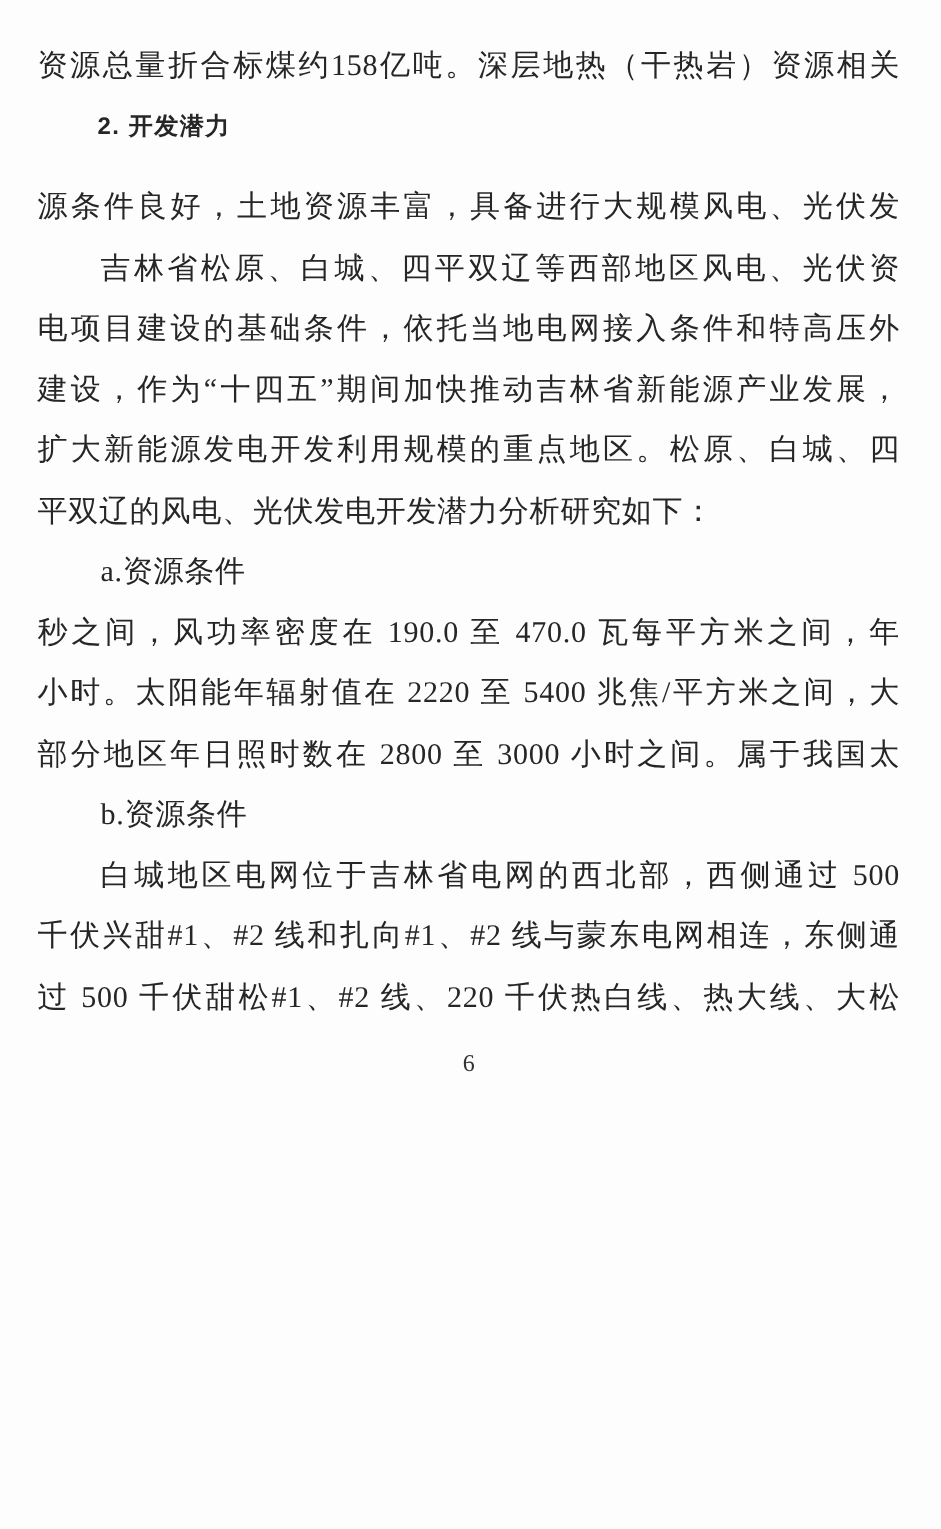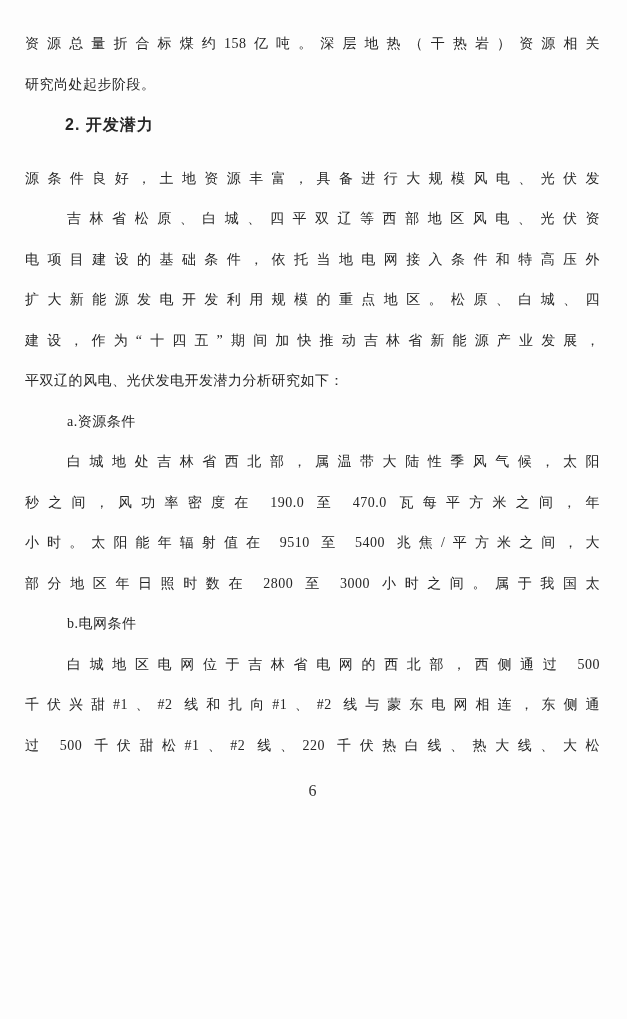--- a/index.html
+++ b/index.html
@@ -16,21 +16,21 @@
   }
   .doc {
     box-sizing: border-box;
     width: 627px;
     height: 1019px;
     padding: 24px 27px 0 25px;
     background: #fdfdfd;
   }
   .para { margin: 0; }
   .line {
-    font-size: 14px;
+    font-size: 20px;
     line-height: 40.5px;
     height: 40.5px;
     white-space: nowrap;
     text-align: left;
     letter-spacing: 0.5px;
   }
   
   .line.j {
     white-space: normal;
     text-align: justify;
@@ -57,48 +57,46 @@
     color: #333333;
   }
 </style>
 </head>
 <body>
 
 <div class="doc">
 
   <div class="para">
     <div class="line j">资源总量折合标煤约158亿吨。深层地热（干热岩）资源相关</div>
-    <div class="line">研究尚处起步阶段。</div>
   </div>
 
   <h2 class="heading">2. 开发潜力</h2>
 
   <div class="para">
     <div class="line j">源条件良好，土地资源丰富，具备进行大规模风电、光伏发</div>
     <div class="line j ind">吉林省松原、白城、四平双辽等西部地区风电、光伏资</div>
     <div class="line j">电项目建设的基础条件，依托当地电网接入条件和特高压外</div>
+    <div class="line j">建设，作为“十四五”期间加快推动吉林省新能源产业发展，</div>
     <div class="line j">扩大新能源发电开发利用规模的重点地区。松原、白城、四</div>
-    <div class="line j">建设，作为“十四五”期间加快推动吉林省新能源产业发展，</div>
     <div class="line">平双辽的风电、光伏发电开发潜力分析研究如下：</div>
   </div>
 
 
   <div class="para">
     <div class="line ind">a.资源条件</div>
   </div>
 
   <div class="para">
-    <div class="line j ind">白城地处吉林省西北部，属温带大陆性季风气候，太阳</div>
     <div class="line j">秒之间，风功率密度在 190.0 至 470.0 瓦每平方米之间，年</div>
-    <div class="line j">小时。太阳能年辐射值在 9510 至 5400 兆焦/平方米之间，大</div>
+    <div class="line j">小时。太阳能年辐射值在 2220 至 5400 兆焦/平方米之间，大</div>
     <div class="line j">部分地区年日照时数在 2800 至 3000 小时之间。属于我国太</div>
   </div>
 
   <div class="para">
-    <div class="line ind">b.电网条件</div>
+    <div class="line ind">b.资源条件</div>
   </div>
 
   <div class="para">
     <div class="line j ind">白城地区电网位于吉林省电网的西北部，西侧通过 500</div>
     <div class="line j">千伏兴甜#1、#2 线和扎向#1、#2 线与蒙东电网相连，东侧通</div>
     <div class="line j">过 500 千伏甜松#1、#2 线、220 千伏热白线、热大线、大松</div>
   </div>
 
   <div class="page-number">6</div>
 

